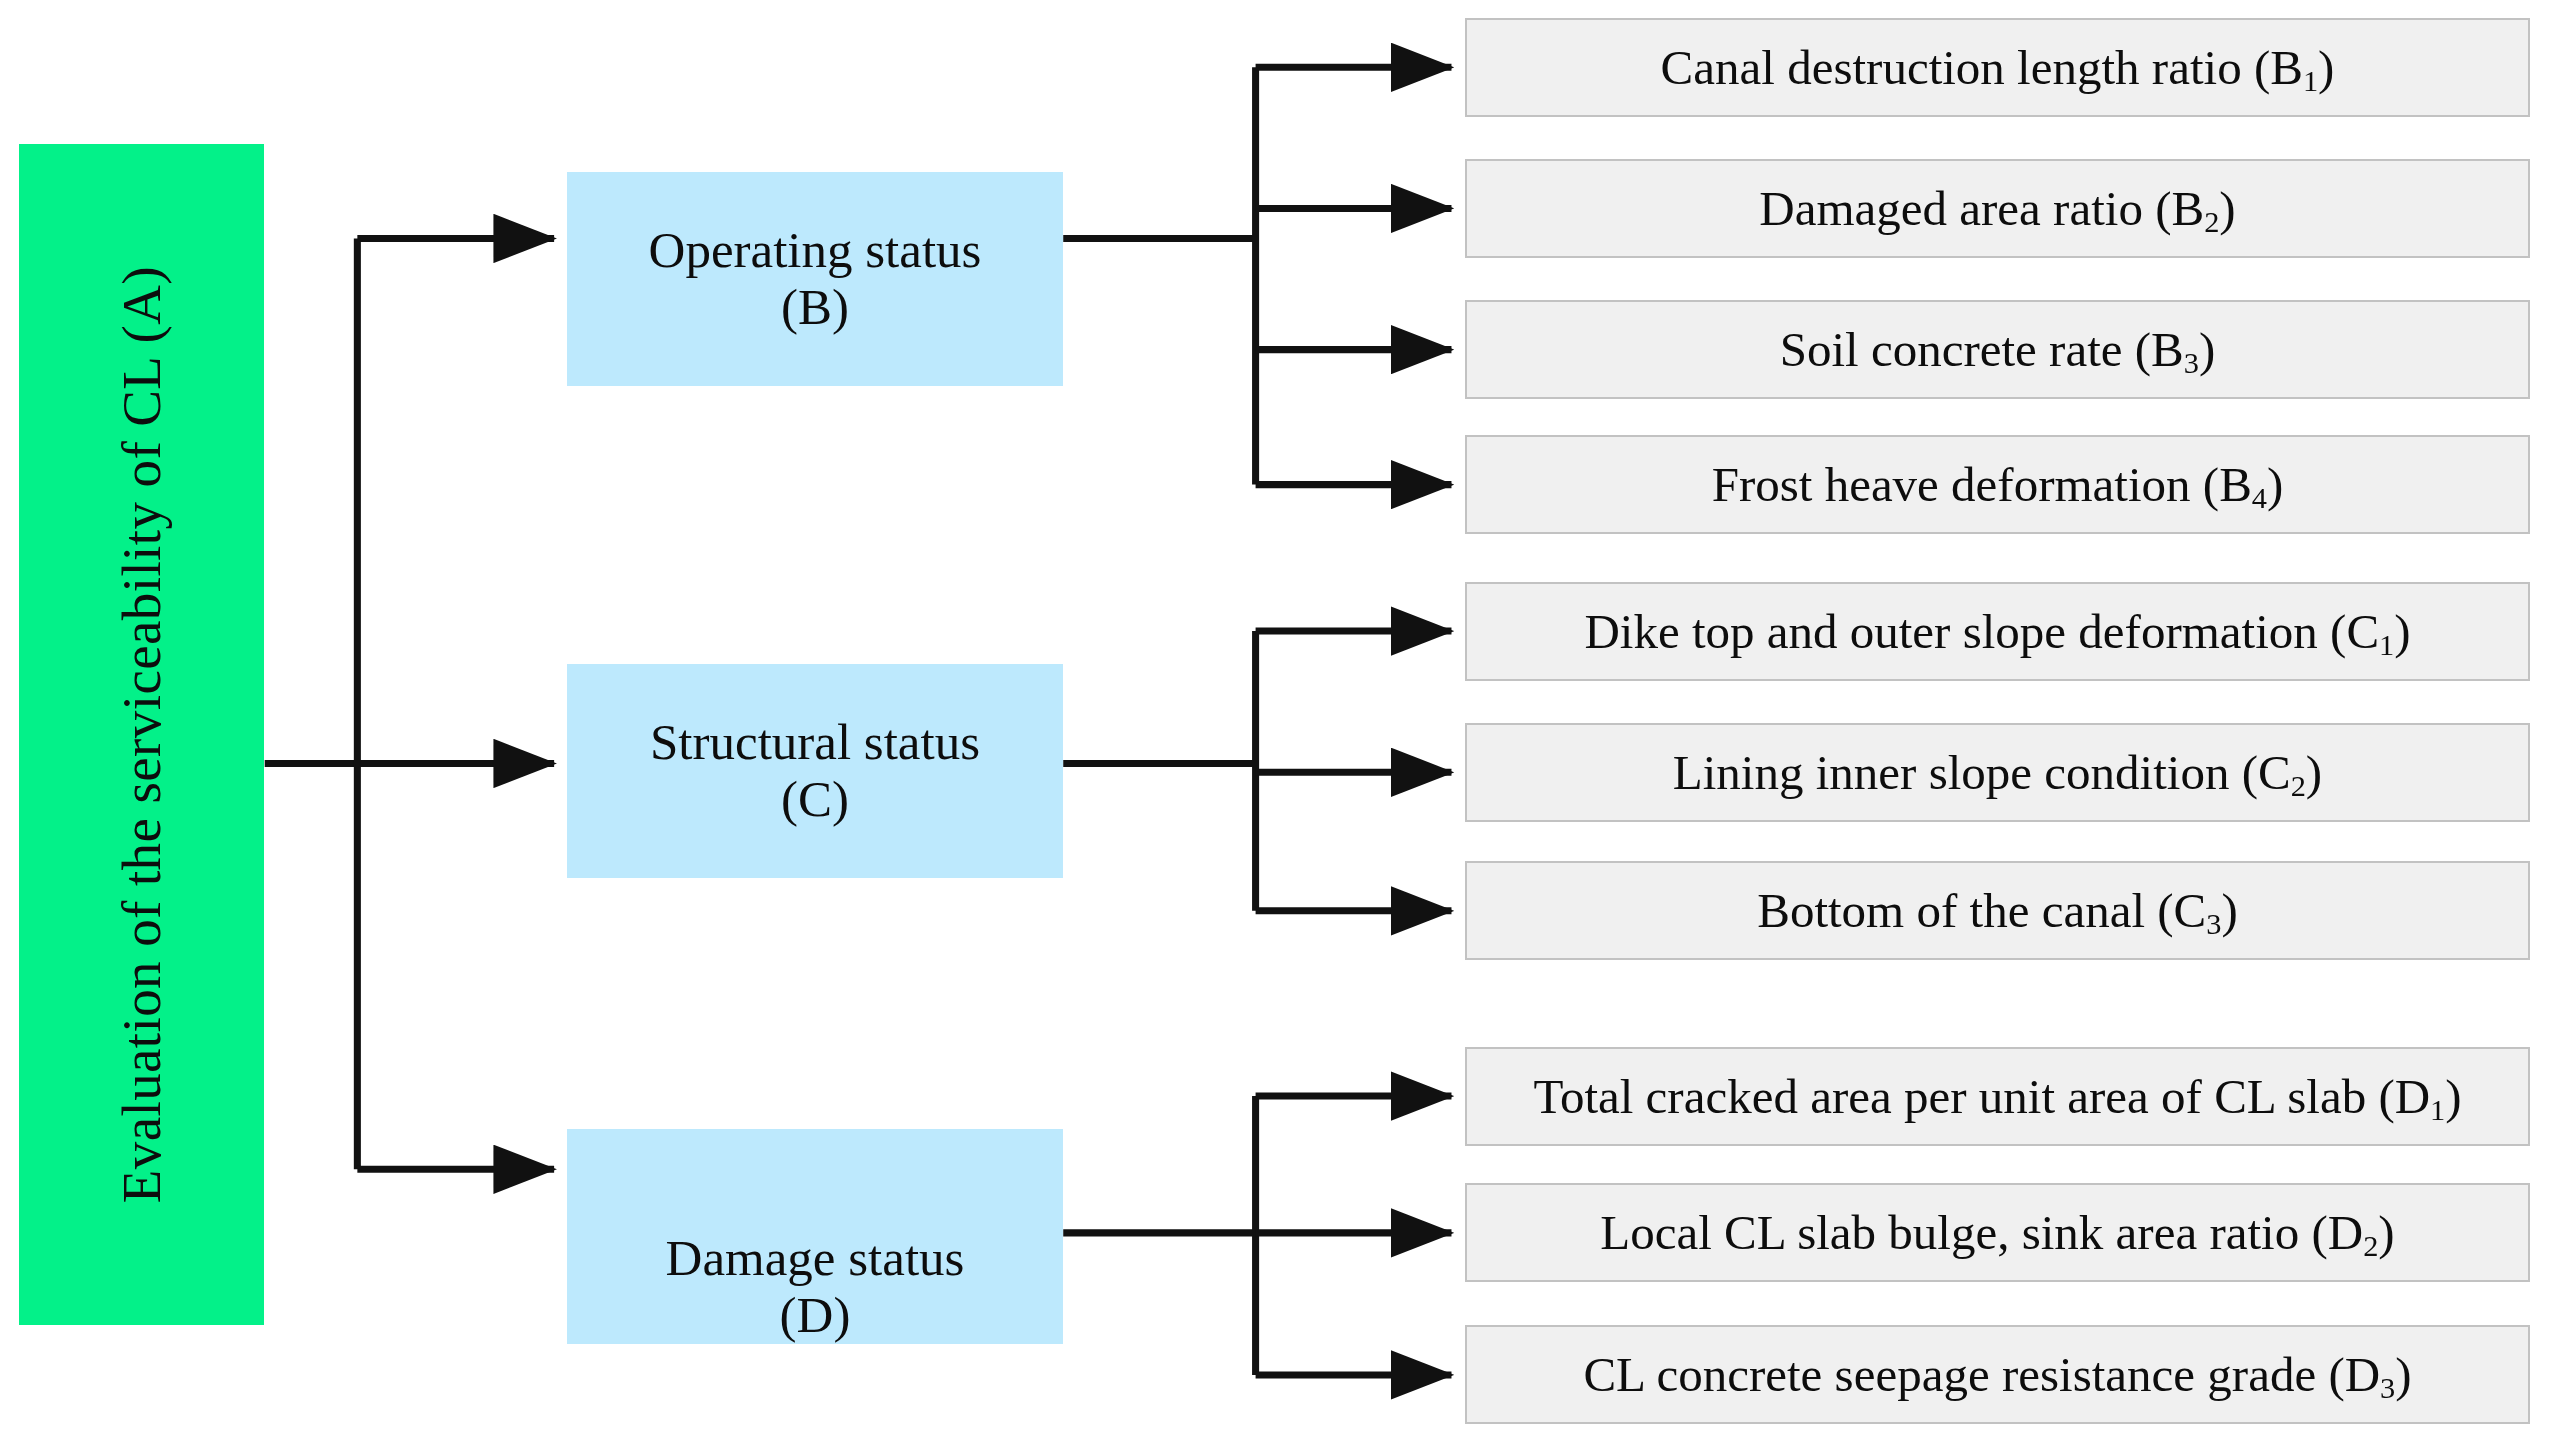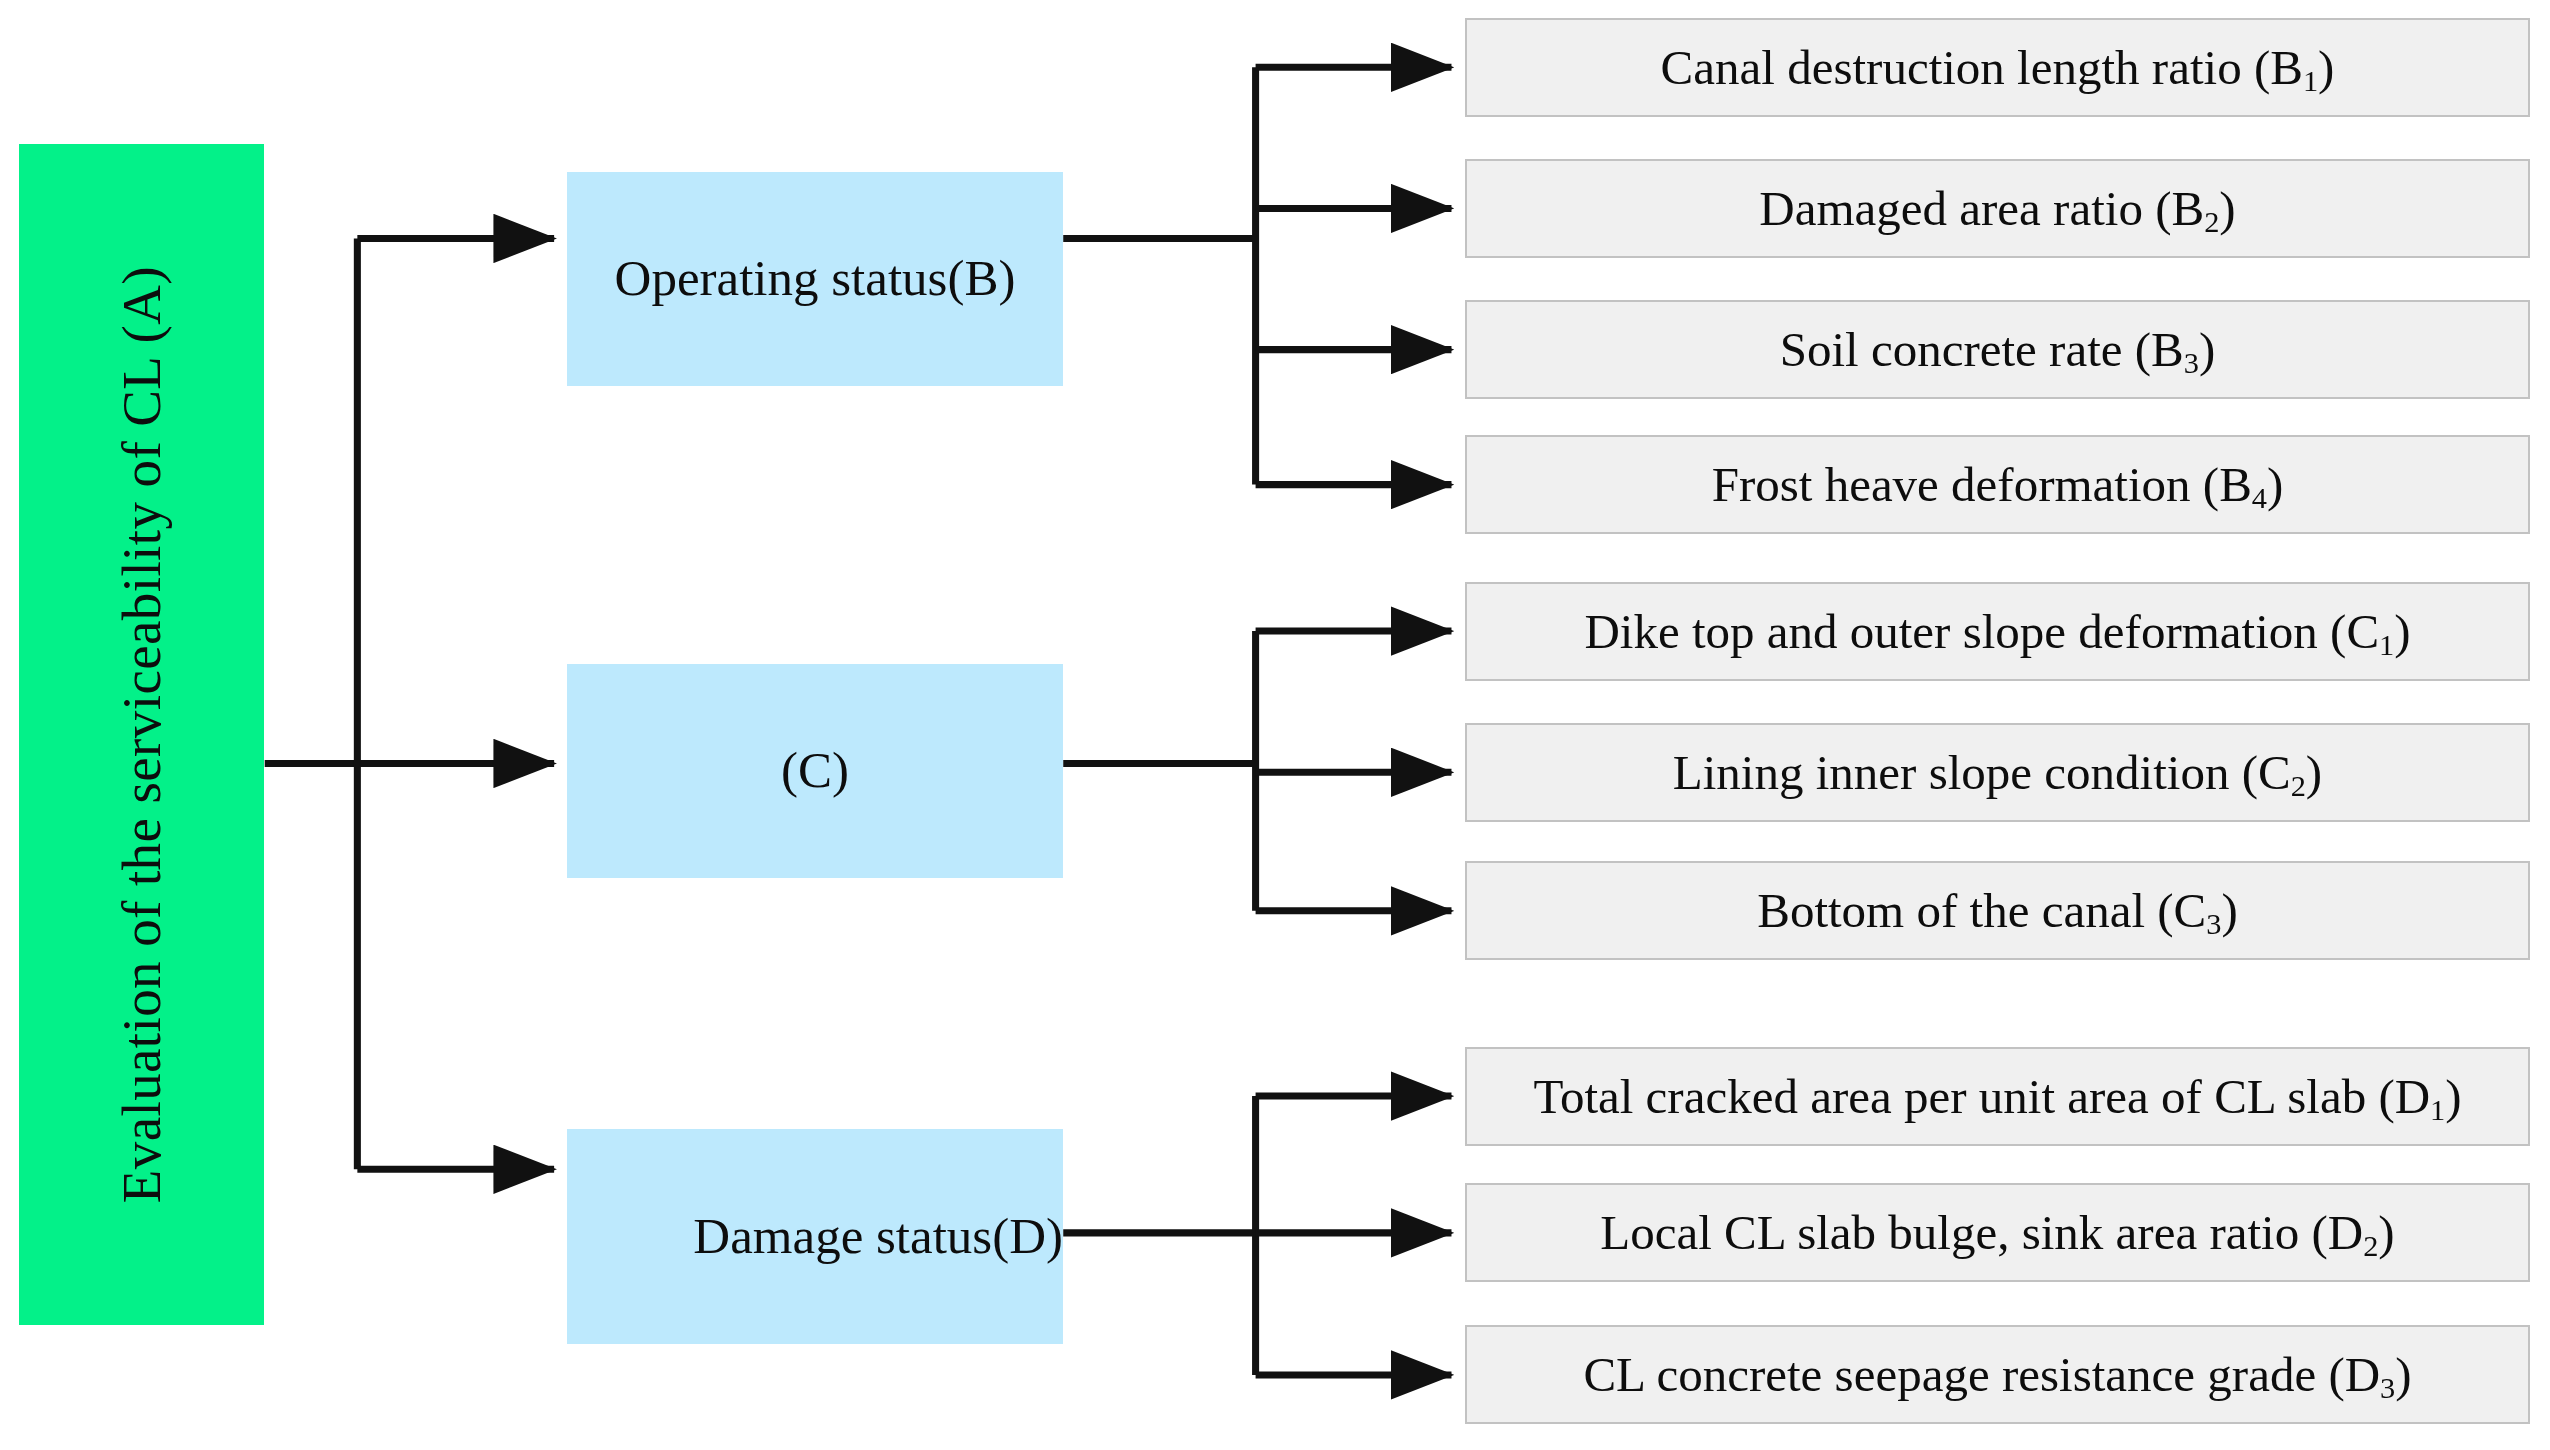--- a/index.html
+++ b/index.html
@@ -47,21 +47,21 @@
     letter-spacing: 0.4px;
   }
 
   
   .criteria-node {
     position: absolute;
     left: 567px;
     width: 496px;
     background: #bde9fd;
     display: flex;
-    flex-direction: row;
+    flex-direction: column;
     align-items: center;
     justify-content: center;
     box-sizing: border-box;
     color: #0d0d0d;
     font-size: 51px;
     line-height: 1.12;
     text-align: center;
   }
   .criteria-node .line2 { display: block; }
 
@@ -141,20 +141,21 @@
   <div class="goal-node" id="node-a">
     <span class="goal-text">Evaluation of the serviceability of  CL (A)</span>
   </div>
 
   <div class="criteria-node" id="node-b">
     <span>Operating status</span>
     <span class="line2">(B)</span>
   </div>
 
   <div class="criteria-node" id="node-c">
+    <span>Structural status</span>
     <span class="line2">(C)</span>
   </div>
 
   <div class="criteria-node" id="node-d">
     <span>Damage status</span>
     <span class="line2">(D)</span>
   </div>
 
   <div class="indicator-node" style="top:17.6px">
     <span><span>Canal destruction length ratio (B</span><sub>1</sub><span>)</span></span>

